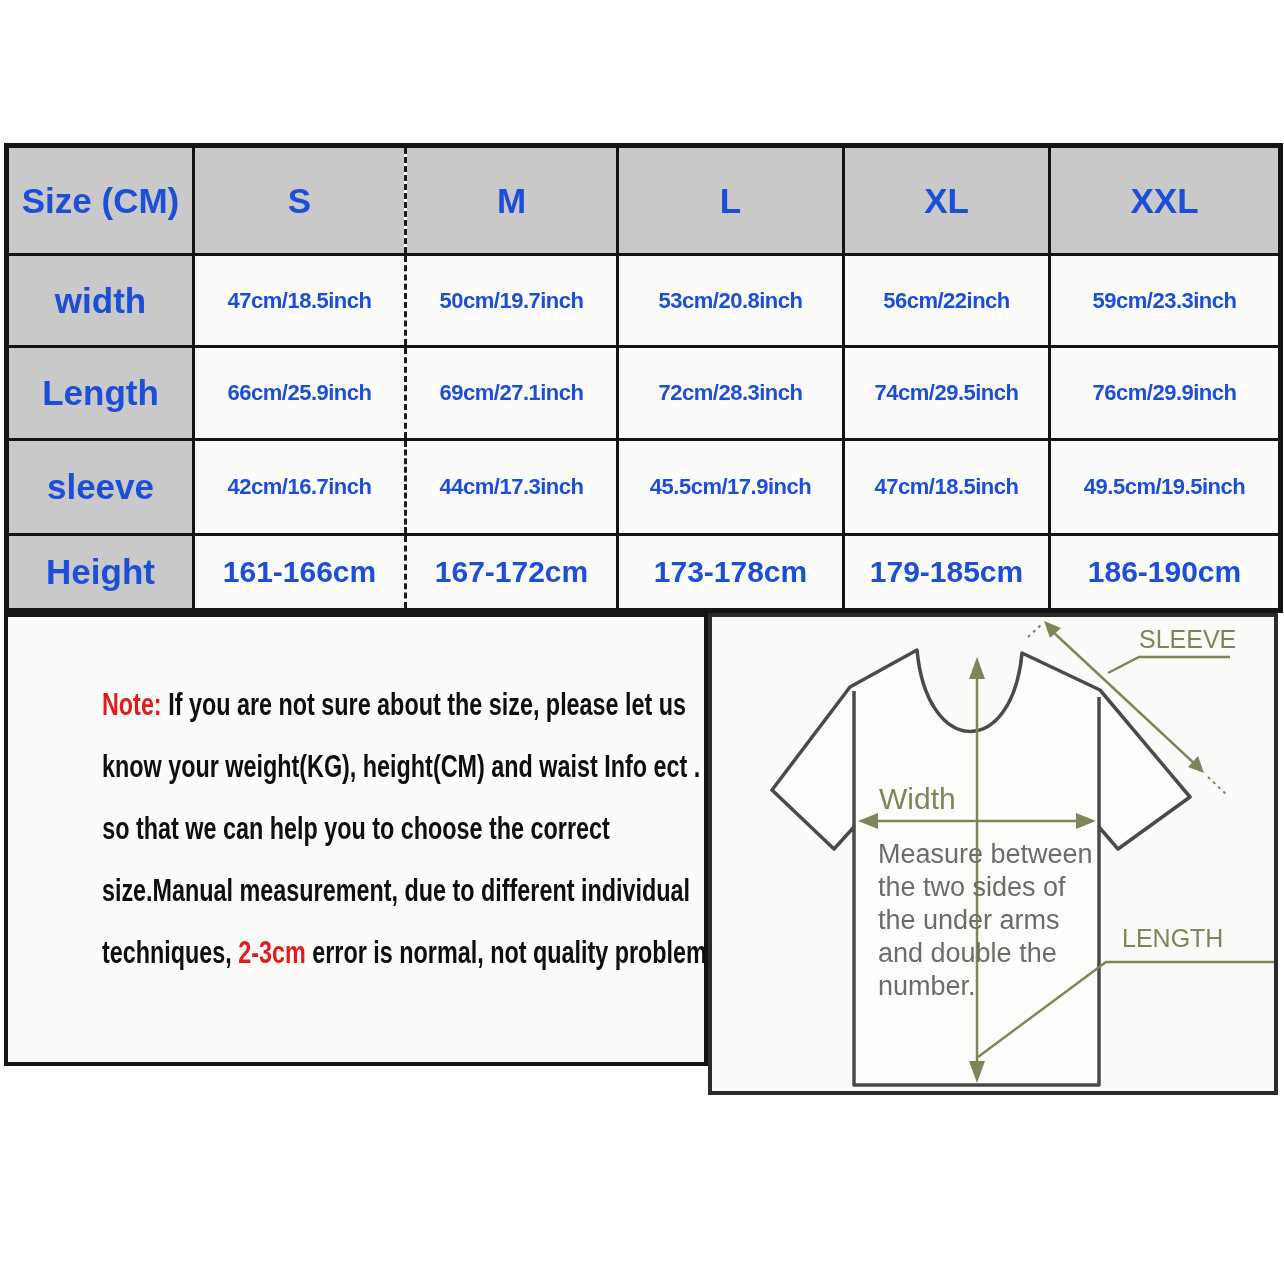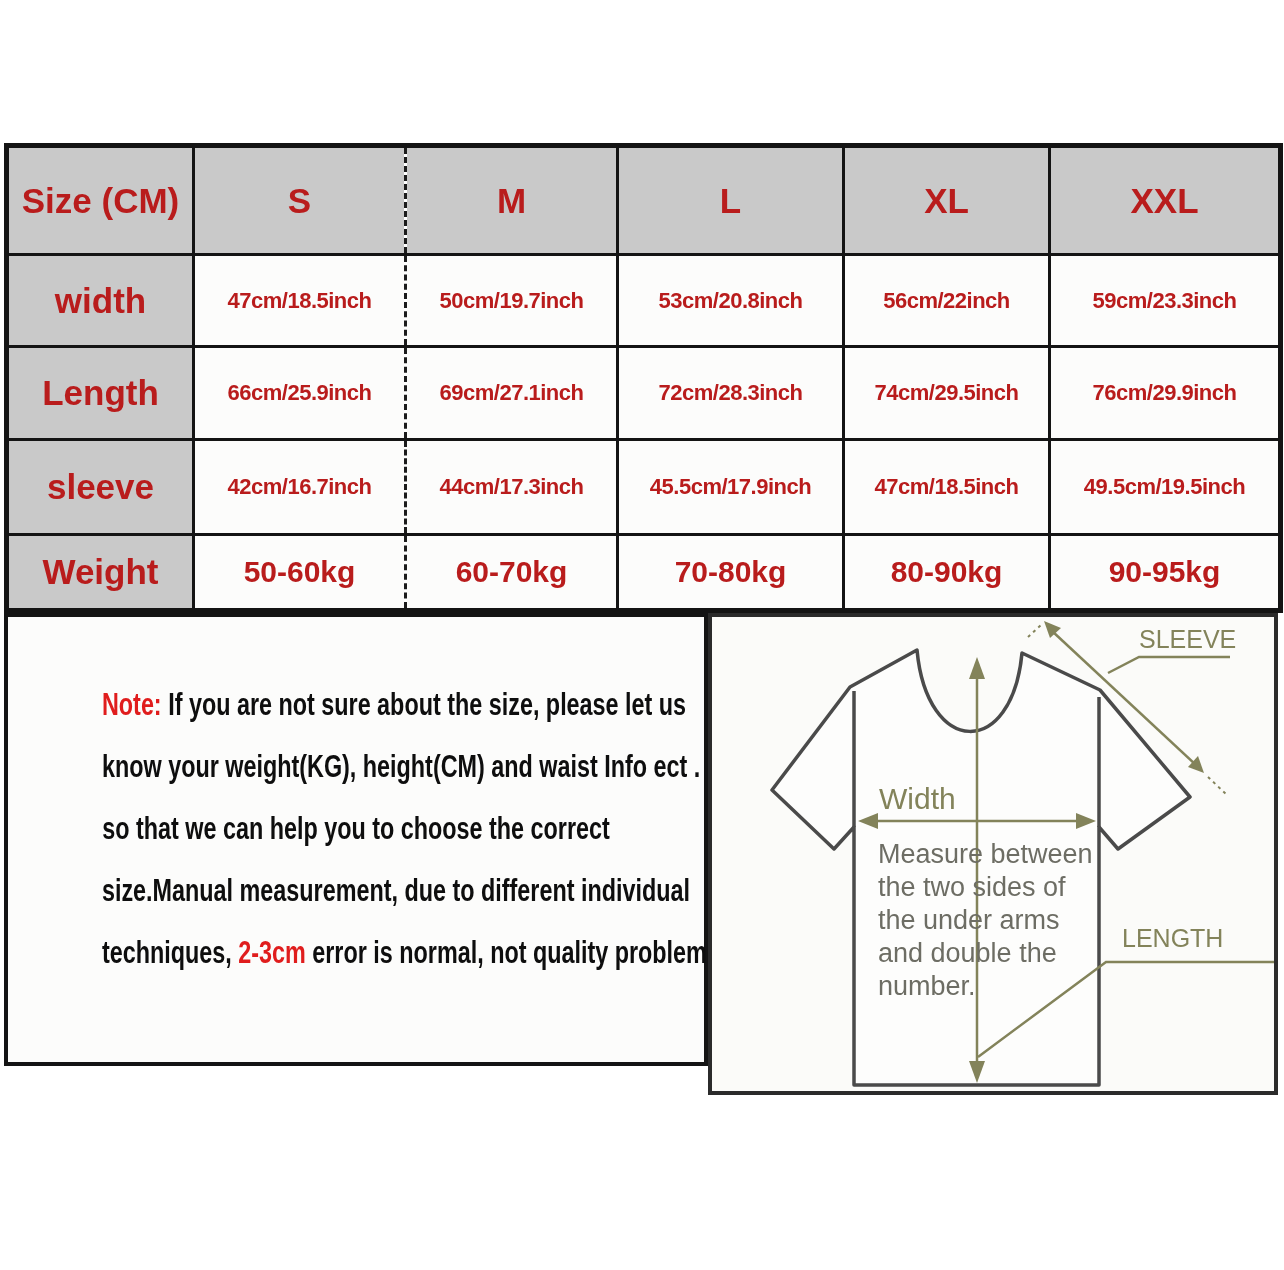--- a/index.html
+++ b/index.html
@@ -25,21 +25,21 @@
   table.size-table{
     position:absolute;left:4px;top:143px;
     width:1274px;height:470px;
     border-collapse:collapse;
     table-layout:fixed;
     border:5px solid var(--border-dark);
   }
   table.size-table th,table.size-table td{
     border:3px solid var(--border-dark);
     text-align:center;vertical-align:middle;
-    color:#b91c1c;
+    color:#1d4ed8;
     background:var(--cell-white);
     overflow:hidden;white-space:nowrap;
   }
   
   table.size-table tr > *:nth-child(2){border-right:3px dashed #1c1c1c;}
   table.size-table tr > *:nth-child(3){border-left:3px dashed #1c1c1c;}
 
   table.size-table .label-cell{
     background:var(--header-grey);
     font-size:35px;font-weight:bold;
@@ -130,26 +130,26 @@
     </tr>
     <tr class="cm-row sleeve-row">
       <th class="label-cell">sleeve</th>
       <td>42cm/16.7inch</td>
       <td>44cm/17.3inch</td>
       <td>45.5cm/17.9inch</td>
       <td>47cm/18.5inch</td>
       <td>49.5cm/19.5inch</td>
     </tr>
     <tr class="range-row">
-      <th class="label-cell">Weight</th>
-      <td>50-60kg</td>
-      <td>60-70kg</td>
-      <td>70-80kg</td>
-      <td>80-90kg</td>
-      <td>90-95kg</td>
+      <th class="label-cell">Height</th>
+      <td>161-166cm</td>
+      <td>167-172cm</td>
+      <td>173-178cm</td>
+      <td>179-185cm</td>
+      <td>186-190cm</td>
     </tr>
   </tbody>
     </table>
 
   <div class="note-box">
     <div class="note-line"><span class="red">Note:</span><span> If you are not sure about the size, please let us</span></div>
     <div class="note-line">know your weight(KG), height(CM) and waist Info ect .</div>
     <div class="note-line">so that we can help you to choose the correct</div>
     <div class="note-line">size.Manual measurement, due to different individual</div>
     <div class="note-line"><span>techniques, </span><span class="red">2-3cm</span><span> error is normal, not quality problem.</span></div>

